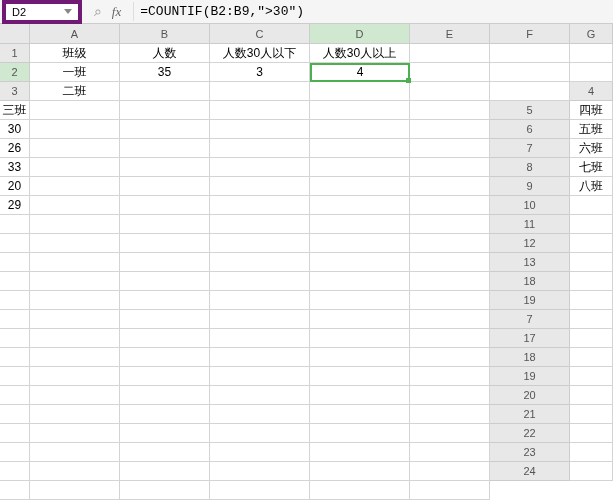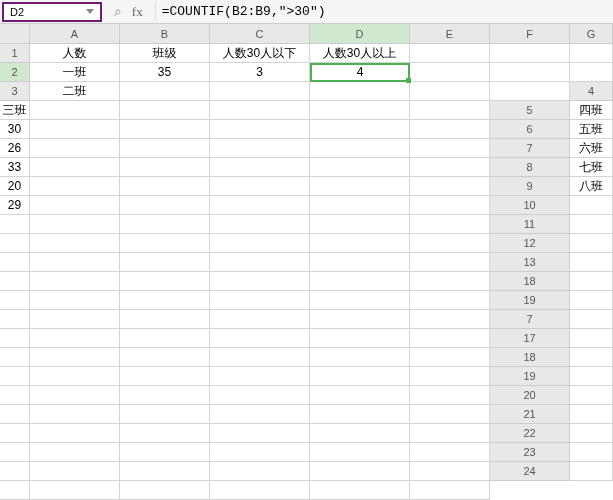--- a/index.html
+++ b/index.html
@@ -1,22 +1,22 @@
 <!DOCTYPE html>
 <html><head>
 <meta charset="utf-8">
 <style>
 *{box-sizing:border-box;margin:0;padding:0}
 body{font-family:Arial,"Microsoft YaHei",sans-serif;font-size:12px;background:#fff;overflow:hidden}
 .formula-bar{display:flex;align-items:center;height:24px;border-bottom:1px solid #ccc;background:#f5f5f5}
-.name-box{width:100px;padding:2px 6px;border:2px solid #701a75;background:#fff;margin-left:2px;display:flex;align-items:center;justify-content:space-between}
+.name-box{width:80px;padding:2px 6px;border:4px solid #701a75;background:#fff;margin-left:2px;display:flex;align-items:center;justify-content:space-between}
 .name-box span{font-size:11px}
 .nb-arrow{width:0;height:0;border-left:4px solid transparent;border-right:4px solid transparent;border-top:5px solid #888}
 .fx-icons{display:flex;align-items:center;gap:10px;padding:0 12px}
-.fx-label{font-family:"Times New Roman",serif;font-size:13px;color:#666}
+.fx-label{font-style:italic;font-family:"Times New Roman",serif;font-size:13px;color:#666}
 .formula-input{flex:1;padding:2px 6px;font-family:"Courier New",monospace;font-size:13px;border-left:1px solid #ddd}
 .grid{display:grid;grid-template-columns:30px 90px 90px 100px 100px 80px 80px 43px}
 .hdr{background:#e8e8e8;border-right:1px solid #ccc;border-bottom:1px solid #ccc;text-align:center;height:20px;line-height:20px;font-size:11px;color:#555}
 .corner{background:#e8e8e8;border-right:1px solid #ccc;border-bottom:1px solid #ccc}
 .rh{background:#e8e8e8;border-right:1px solid #ccc;border-bottom:1px solid #ccc;text-align:center;height:19px;line-height:19px;font-size:11px;color:#555}
 .cell{border-right:1px solid #d4d4d4;border-bottom:1px solid #d4d4d4;height:19px;line-height:19px;text-align:center;font-size:12px;font-family:Arial,"SimSun",sans-serif}
 .active-hdr{background:#d0e8d0}
 .selected{border:2px solid #4caf50;height:19px;line-height:15px;position:relative}
 .selected::after{content:"";position:absolute;bottom:-3px;right:-3px;width:5px;height:5px;background:#4caf50}
 .magnify{color:#999;font-size:14px}
@@ -39,22 +39,22 @@
 <div class="grid" id="grid">
     <div class="corner"></div>
     <div class="hdr">A</div>
     <div class="hdr">B</div>
     <div class="hdr">C</div>
     <div class="hdr active-hdr">D</div>
     <div class="hdr">E</div>
     <div class="hdr">F</div>
     <div class="hdr">G</div>
     <div class="rh">1</div>
+    <div class="cell">班级</div>
     <div class="cell">人数</div>
-    <div class="cell">班级</div>
     <div class="cell">人数30人以下</div>
     <div class="cell">人数30人以上</div>
     <div class="cell"></div>
     <div class="cell"></div>
     <div class="cell"></div>
     <div class="rh active-hdr">2</div>
     <div class="cell">一班</div>
     <div class="cell">35</div>
     <div class="cell">3</div>
     <div class="cell selected">4</div>

